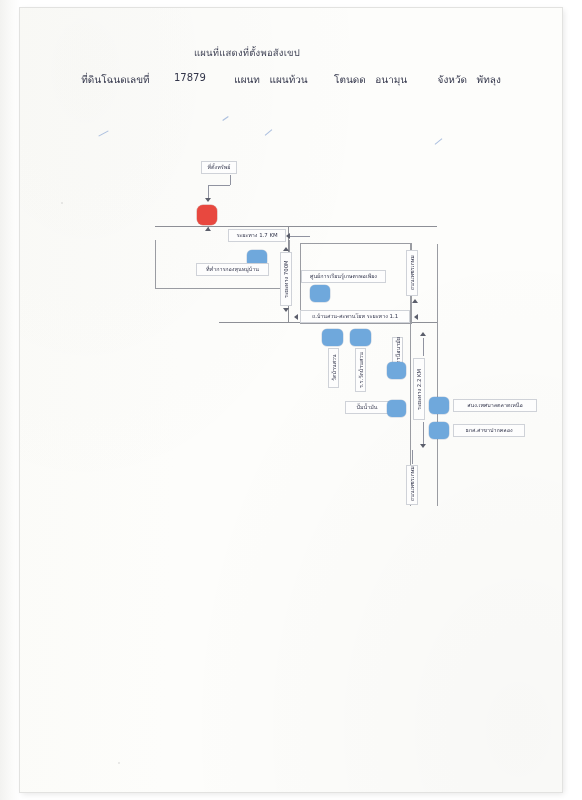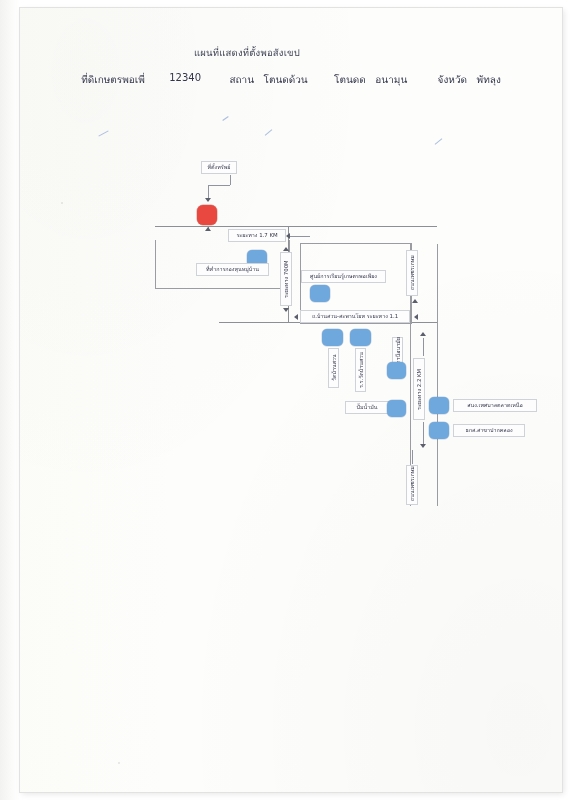--- a/index.html
+++ b/index.html
@@ -113,27 +113,27 @@
 
 <div id="scan-edge"></div>
 
 <div id="sheet">
   <div id="scan-noise"></div>
 </div>
 
 <div class="hdr-title">แผนที่แสดงที่ตั้งพอสังเขป</div>
 
 <div class="hdr-line">
-  <span>ที่ดิเกษตรพอเพี่</span>
+  <span>ที่ดินโฉนดเลขที่</span>
   <span class="hdr-gap-a">&nbsp;</span>
-  <span>12340</span>
+  <span>17879</span>
   <span class="hdr-gap-b">&nbsp;</span>
-  <span>สถาน</span>
+  <span>แผนท</span>
   <span>&nbsp;</span>
-  <span>โตนดด้วน</span>
+  <span>แผนท้วน</span>
   <span class="hdr-gap-c">&nbsp;</span>
   <span>โตนดด</span>
   <span>&nbsp;</span>
   <span>อนามุน</span>
   <span class="hdr-gap-d">&nbsp;</span>
   <span>จังหวัด</span>
   <span>&nbsp;</span>
   <span>พัทลุง</span>
 </div>
 

